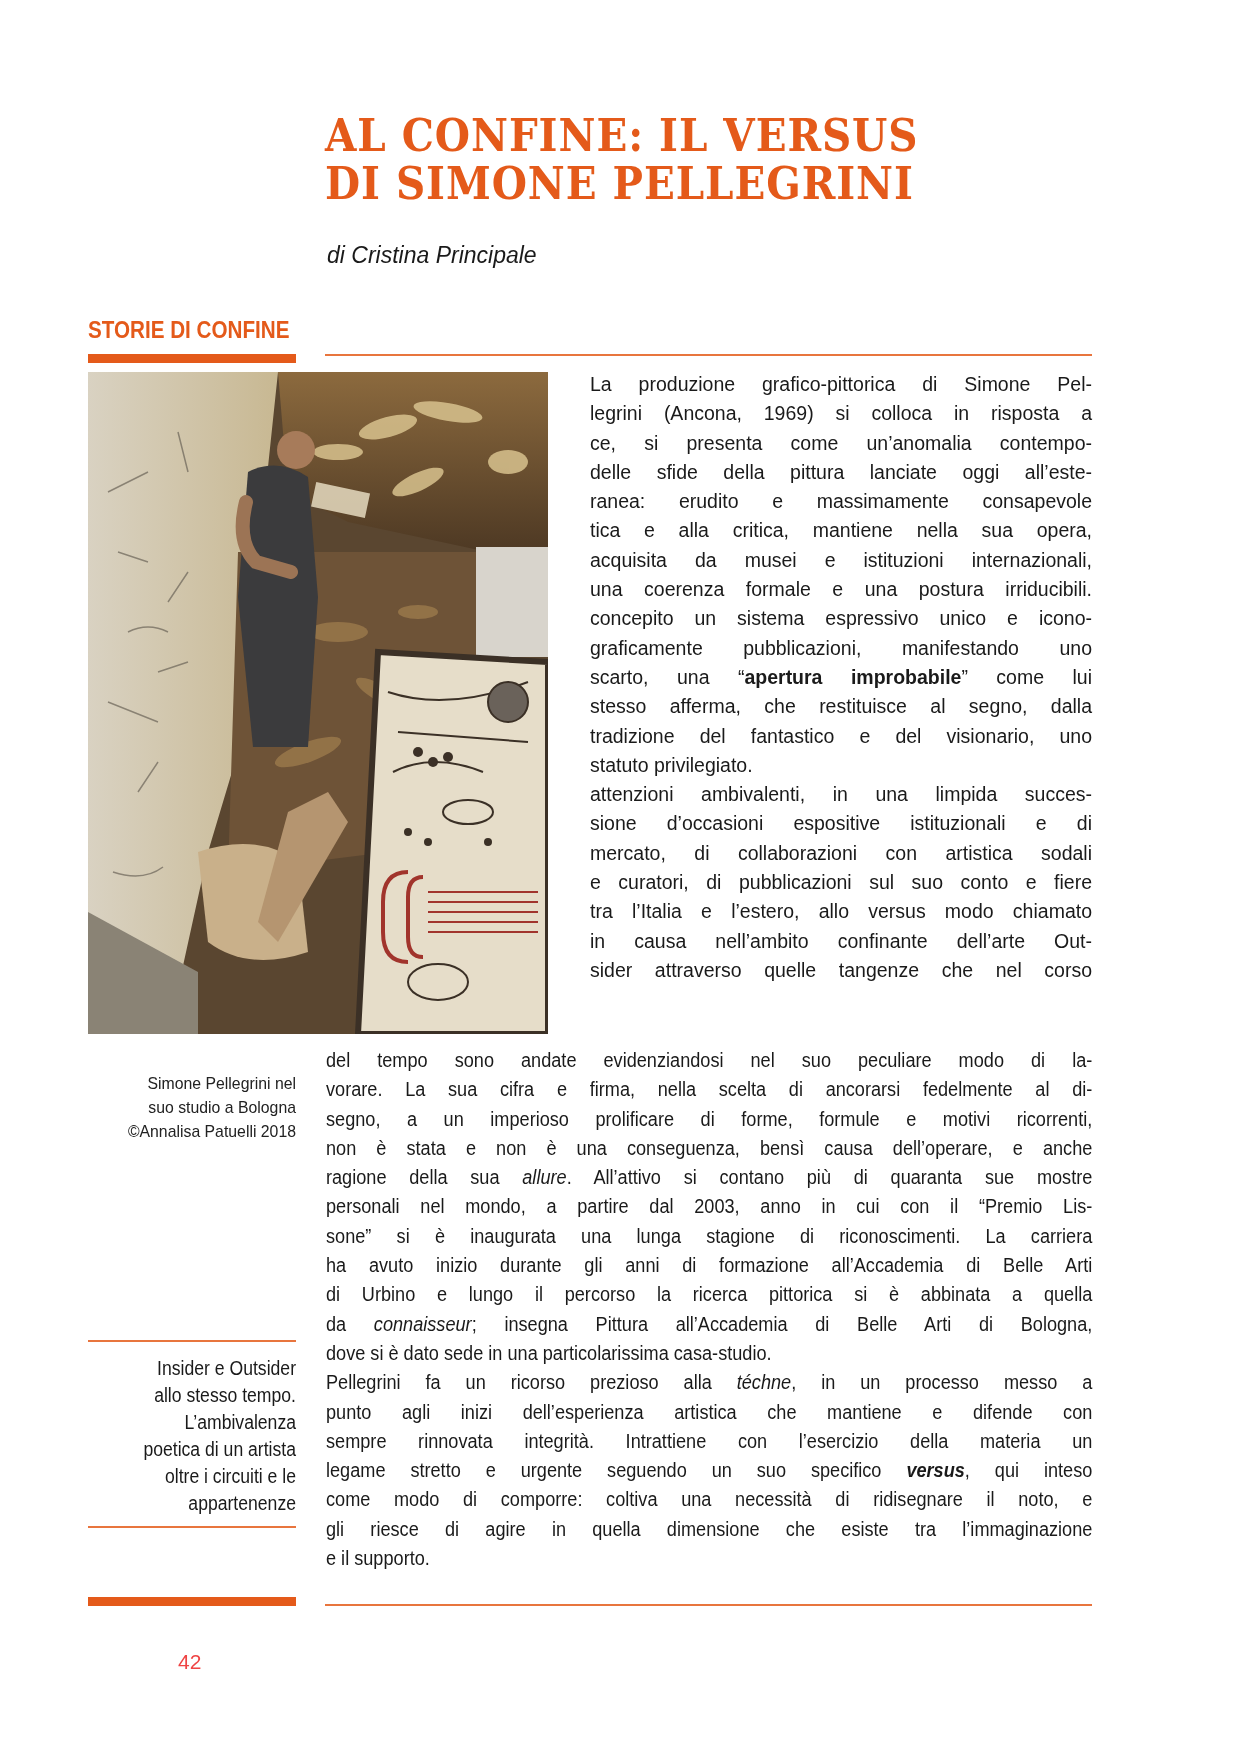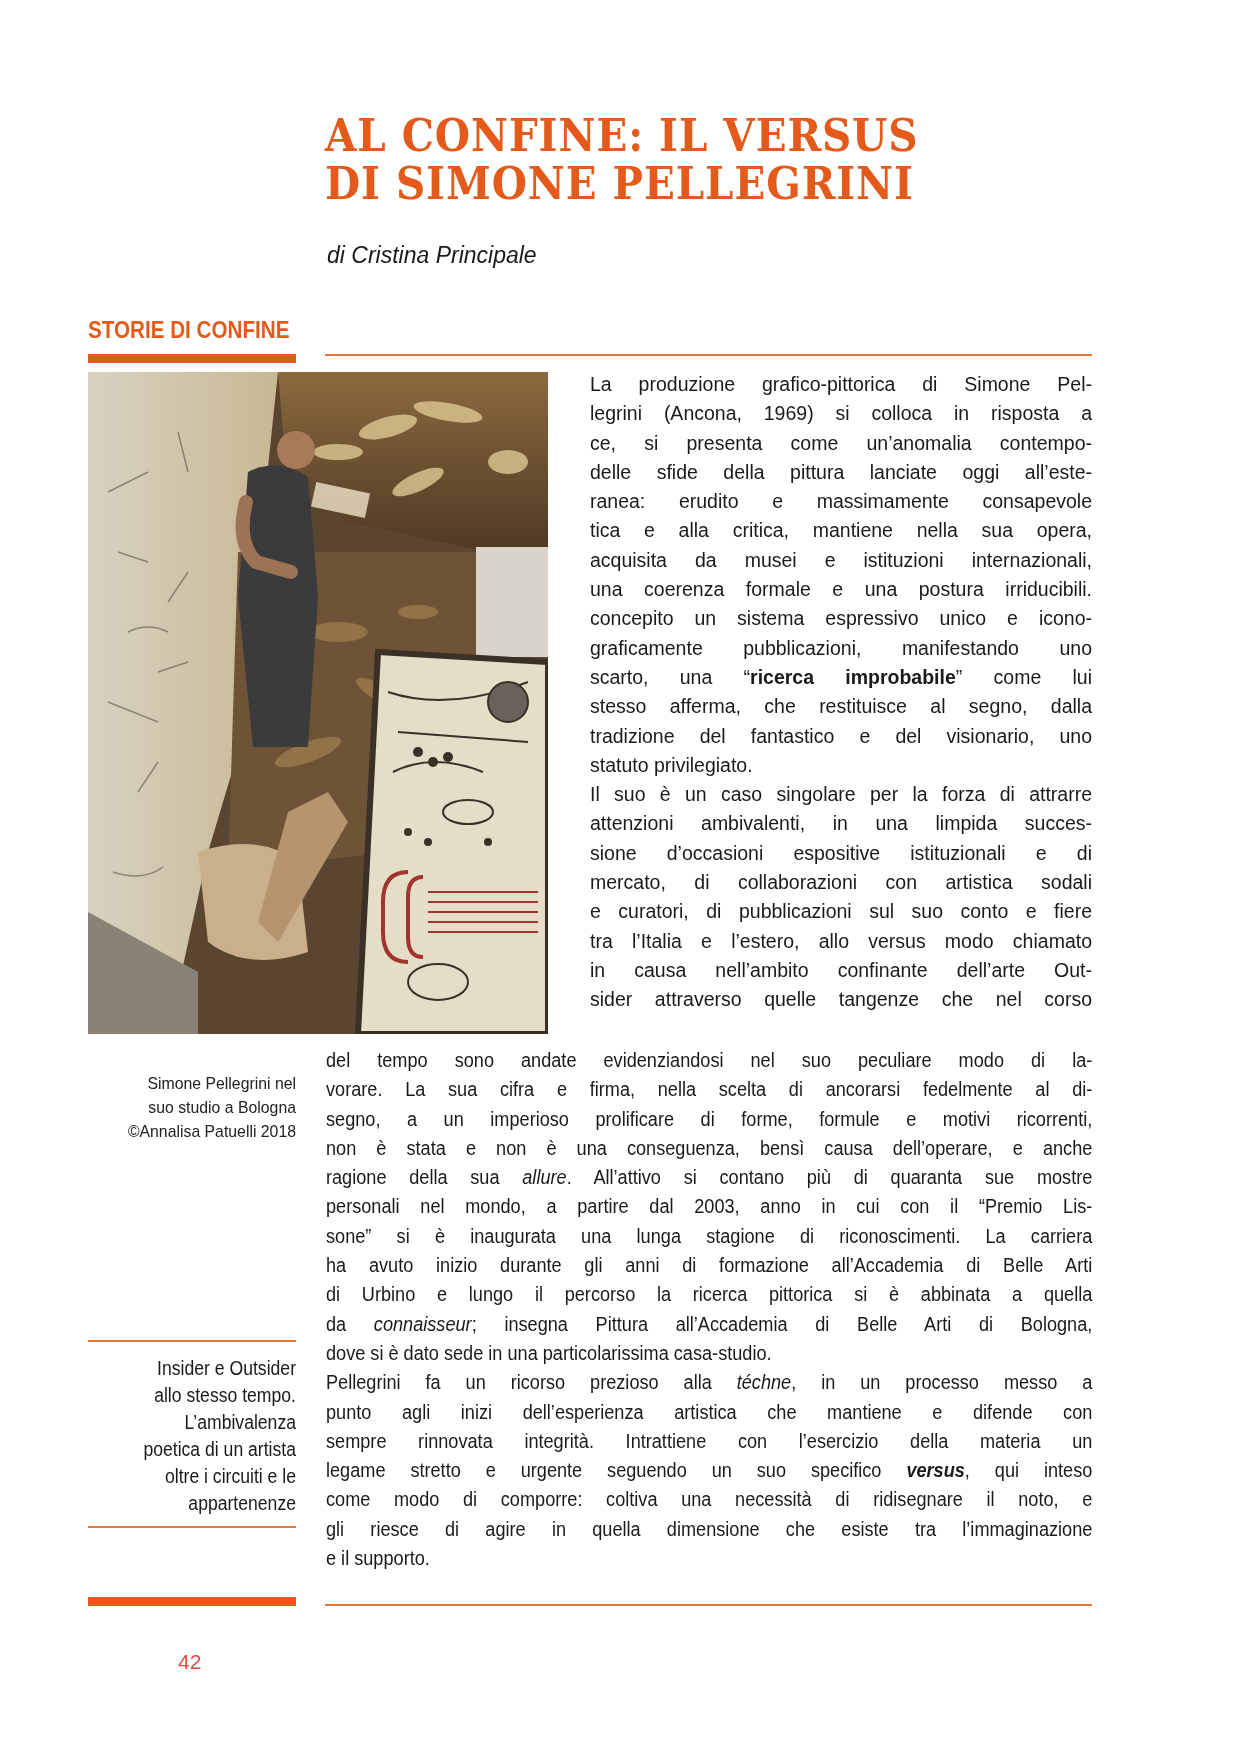--- a/index.html
+++ b/index.html
@@ -157,25 +157,24 @@
   <span class="line">La produzione grafico-pittorica di Simone Pel-</span>
   <span class="line">legrini (Ancona, 1969) si colloca in risposta a</span>
   <span class="line">ce, si presenta come un’anomalia contempo-</span>
   <span class="line">delle sfide della pittura lanciate oggi all’este-</span>
   <span class="line">ranea: erudito e massimamente consapevole</span>
   <span class="line">tica e alla critica, mantiene nella sua opera,</span>
   <span class="line">acquisita da musei e istituzioni internazionali,</span>
   <span class="line">una coerenza formale e una postura irriducibili.</span>
   <span class="line">concepito un sistema espressivo unico e icono-</span>
   <span class="line">graficamente pubblicazioni, manifestando uno</span>
-  <span class="line"><span>scarto, una “</span><span class="bd">ricerca improbabile</span><span>” come lui</span></span>
+  <span class="line"><span>scarto, una “</span><span class="bd">apertura improbabile</span><span>” come lui</span></span>
   <span class="line">stesso afferma, che restituisce al segno, dalla</span>
   <span class="line">tradizione del fantastico e del visionario, uno</span>
   <span class="line last">statuto privilegiato.</span>
-  <span class="line">Il suo è un caso singolare per la forza di attrarre</span>
   <span class="line">attenzioni ambivalenti, in una limpida succes-</span>
   <span class="line">sione d’occasioni espositive istituzionali e di</span>
   <span class="line">mercato, di collaborazioni con artistica sodali</span>
   <span class="line">e curatori, di pubblicazioni sul suo conto e fiere</span>
   <span class="line">tra l’Italia e l’estero, allo versus modo chiamato</span>
   <span class="line">in causa nell’ambito confinante dell’arte Out-</span>
   <span class="line">sider attraverso quelle tangenze che nel corso</span>
 </div>
 
 <div class="abs body-col col-wide">

